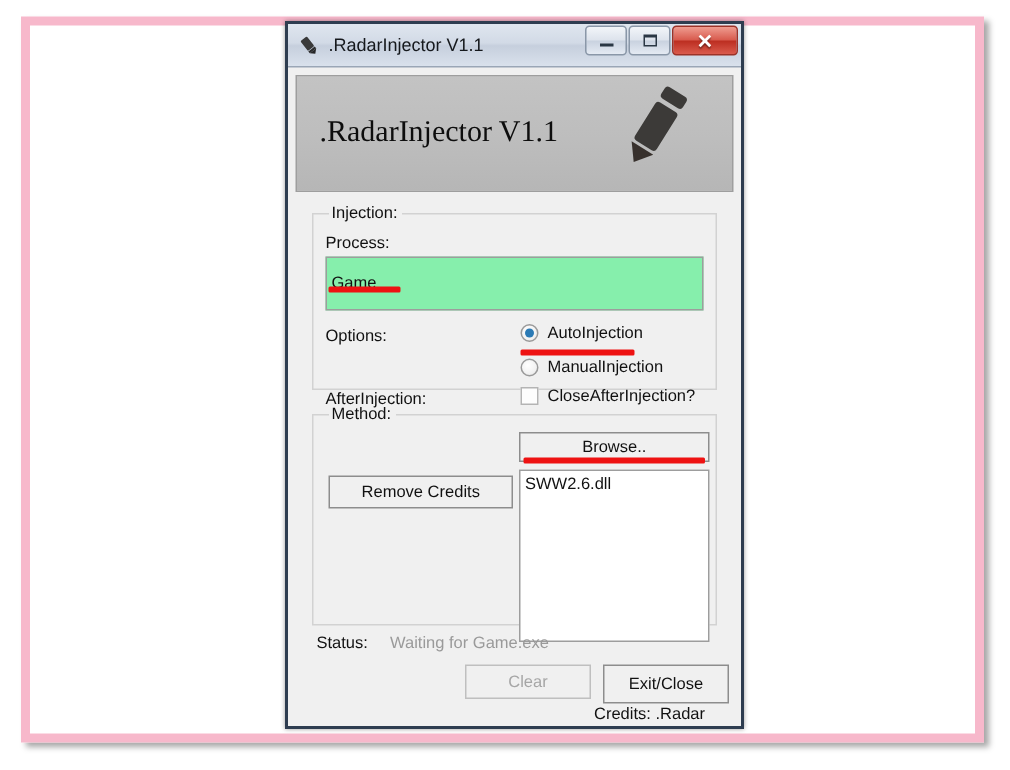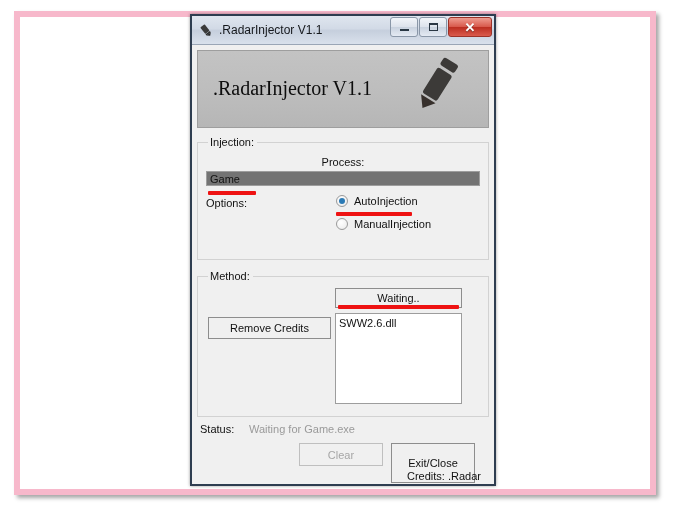--- a/index.html
+++ b/index.html
@@ -139,21 +139,21 @@
     position: absolute;
     right: 16px;
     top: 6px;
     width: 66px;
     height: 66px;
   }
 
   
   .client {
     position: relative;
-    padding: 0 5px;
+    padding: 0 16px;
   }
 
   fieldset.group {
     border: 1px solid #d2d2d2;
     margin: 8px 0 0 0;
     padding: 4px 8px 8px 8px;
     position: relative;
     background: transparent;
   }
   fieldset.group legend {
@@ -169,23 +169,23 @@
   }
   .lbl {
     font-size: 11px;
     color: #111111;
     white-space: nowrap;
   }
   .lbl.dim { color: #9a9a9a; }
 
   .textbox {
     width: 100%;
-    height: 15px;
+    height: 36px;
     border: 1px solid #9d9d9d;
-    background: #737373;
+    background: #86efac;
     box-sizing: border-box;
     font-size: 11px;
     color: #111111;
     padding: 1px 3px;
     font-family: "Liberation Sans", sans-serif;
     display: block;
   }
 
   .btn {
     background: #f0f0f0;
@@ -316,21 +316,21 @@
           </g>
         </svg>
       </div>
     </div>
 
     <div class="client">
 
       <fieldset class="group" style="height:110px;">
         <legend>Injection:</legend>
 
-        <div class="row" style="height:16px;text-align:center;">
+        <div class="row" style="height:16px;">
           <span class="lbl">Process:</span>
         </div>
 
         <div style="position:relative; margin-top:1px;">
           <input class="textbox" type="text" value="Game" style="">
           <div class="redline" style="left:2px; top:20px; width:48px;"></div>
         </div>
 
         <div class="row" style="height:44px; margin-top:9px;">
           <span class="lbl" style="position:absolute; left:0; top:2px;text-align:right;">Options:</span>
@@ -340,45 +340,52 @@
             <span class="lbl">AutoInjection</span>
           </div>
           <div class="redline" style="left:130px; top:17px; width:76px;"></div>
 
           <div class="opt-line" style="left:130px; top:23px;">
             <span class="radio"></span>
             <span class="lbl">ManualInjection</span>
           </div>
         </div>
 
+        <div class="row" style="height:18px; margin-top:-2px;">
+          <span class="lbl" style="position:absolute; left:0; top:2px;">AfterInjection:</span>
+          <div class="opt-line" style="left:130px; top:0px;">
+            <span class="checkbox"></span>
+            <span class="lbl">CloseAfterInjection?</span>
+          </div>
+        </div>
       </fieldset>
 
       <fieldset class="group" style="height:133px; margin-top:10px;">
         <legend>Method:</legend>
 
         <div style="position:relative; height:118px;">
 
-          <button class="btn" style="position:absolute; left:129px; top:2px; width:127px; height:20px;">Waiting..</button>
+          <button class="btn" style="position:absolute; left:129px; top:2px; width:127px; height:20px;">Browse..</button>
           <div class="redline" style="left:132px; top:19px; width:121px;"></div>
 
           <button class="btn" style="position:absolute; left:2px; top:31px; width:123px; height:22px;">Remove Credits</button>
 
 
-          <div class="listbox" style="position:absolute; left:129px; top:27px; width:127px; height:91px;">
+          <div class="listbox" style="position:absolute; left:129px; top:27px; width:127px; height:115px;">
             <div class="list-item">SWW2.6.dll</div>
           </div>
         </div>
       </fieldset>
 
       <div style="position:relative; height:62px; margin-top:6px;">
         <span class="lbl" style="position:absolute; left:3px; top:0px;">Status:</span>
         <span class="lbl dim" style="position:absolute; left:52px; top:0px;">Waiting for Game.exe</span>
 
         <button class="btn disabled" style="position:absolute; left:102px; top:20px; width:84px; height:23px;">Clear</button>
 
-        <button class="btn" style="position:absolute; left:194px; top:20px; width:84px; height:40px;">Exit/Close</button>
+        <button class="btn" style="position:absolute; left:194px; top:20px; width:84px; height:26px;">Exit/Close</button>
 
         <span class="credits" style="top:47px;">Credits: .Radar</span>
       </div>
 
     </div>
   </div>
 </div>
 
 </body></html>

